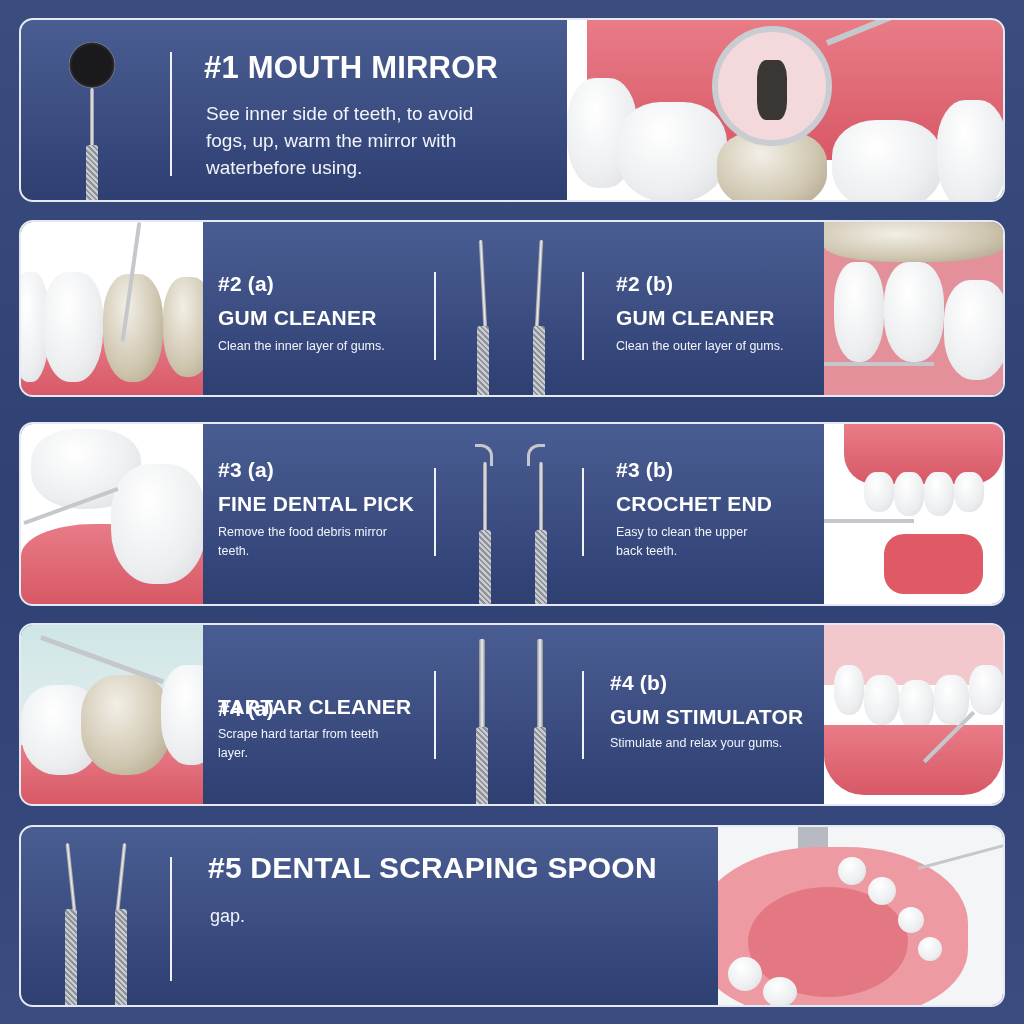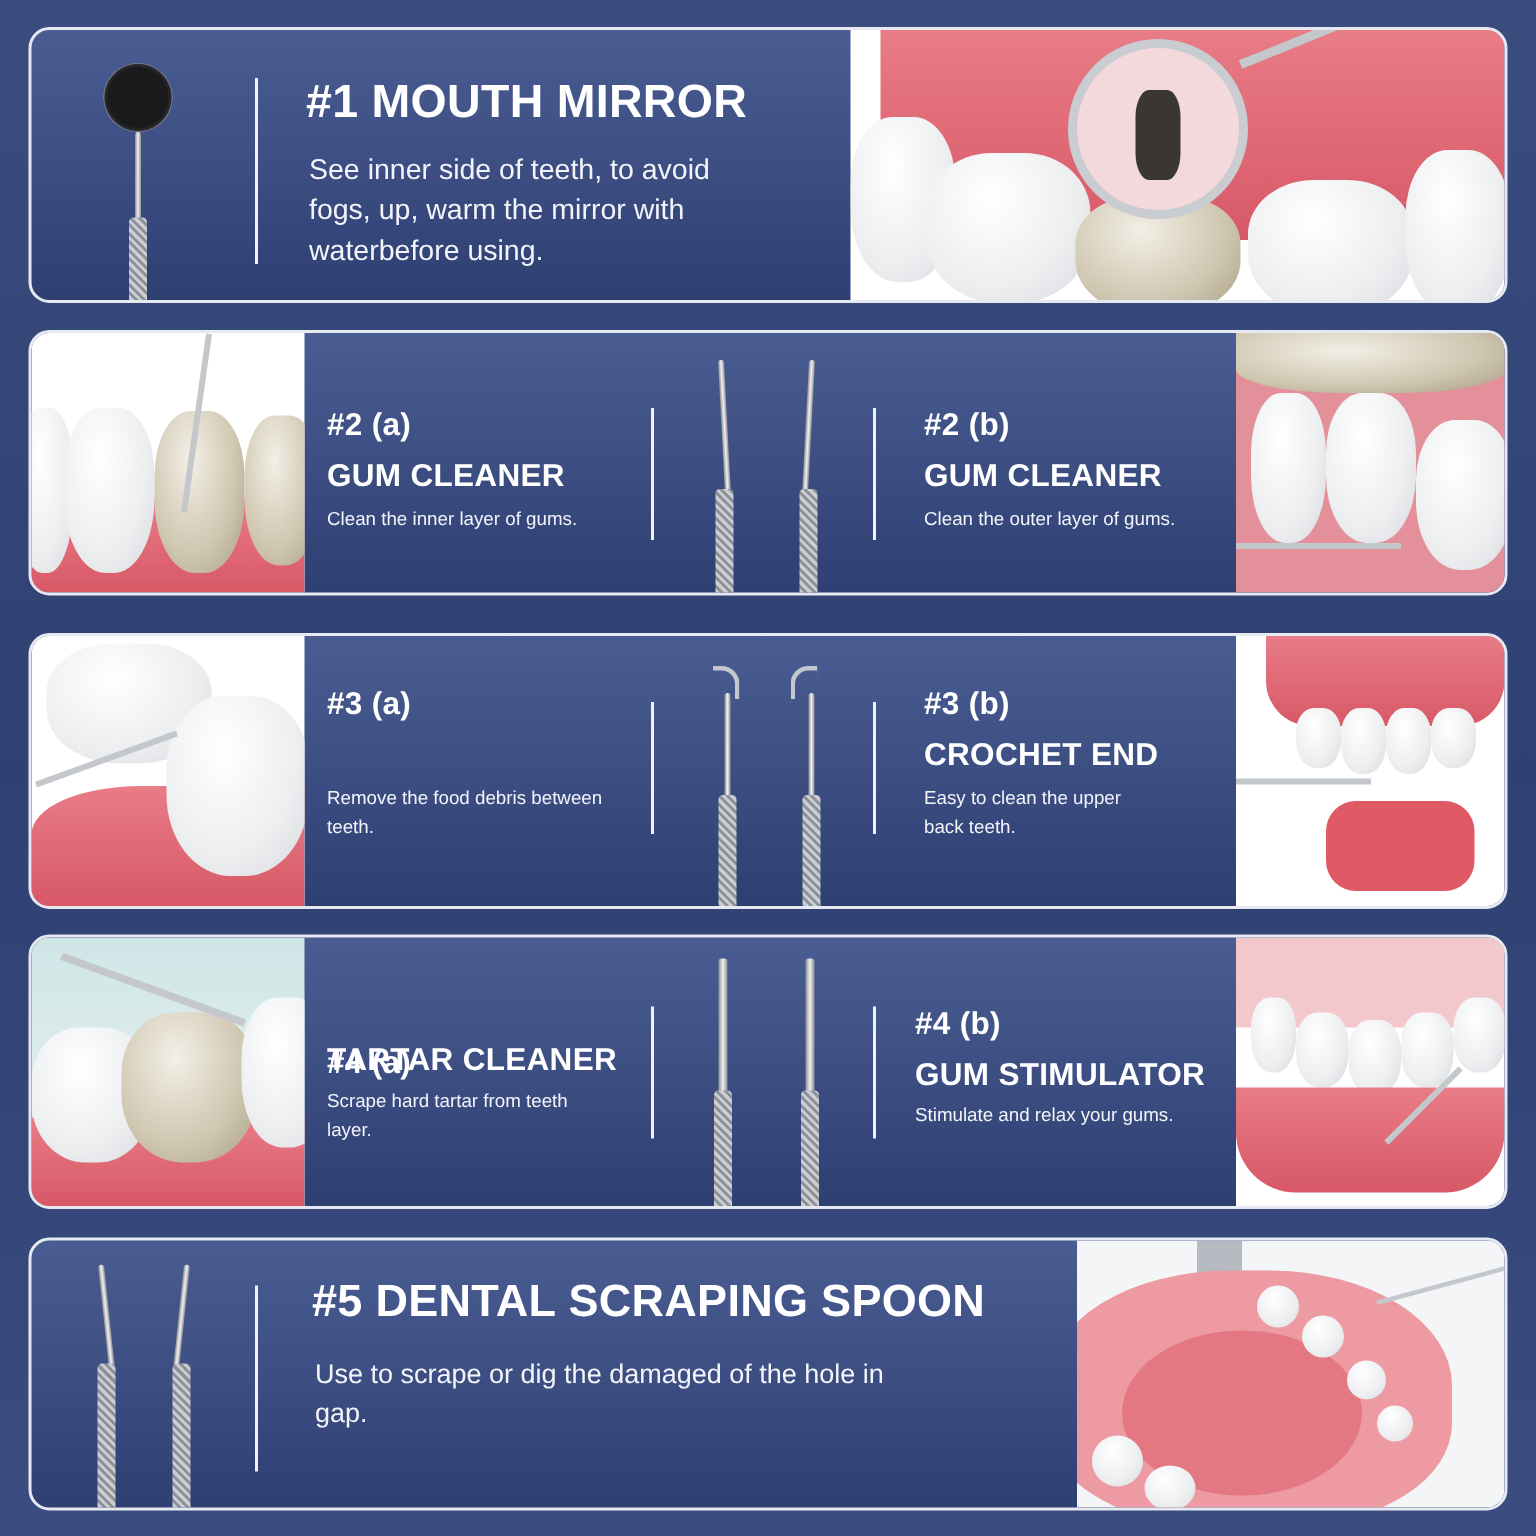--- a/index.html
+++ b/index.html
@@ -97,22 +97,23 @@
 </div>
 
 <div class="card c3">
   <div class="photo" style="left:0;width:182px;background:#ffffff;">
     <div class="gum" style="left:0;right:0;top:100px;bottom:0;border-radius:40% 0 0 0;"></div>
     <div class="tooth" style="left:10px;top:5px;width:110px;height:80px;"></div>
     <div class="tooth" style="left:90px;top:40px;width:95px;height:120px;"></div>
     <div style="position:absolute;left:0;top:80px;width:100px;height:4px;background:#c4c7cc;transform:rotate(-20deg);"></div>
   </div>
   <div class="number title" style="position:absolute;left:197px;top:34px;font-size:21px;">#3 (a)</div>
+  <div class="title" style="position:absolute;left:197px;top:68px;font-size:21px;">FINE DENTAL PICK</div>
   <div class="desc" style="position:absolute;left:197px;top:99px;font-size:12.5px;line-height:19px;">
-    <div>Remove the food debris between</div>
+    <div>Remove the food debris mirror</div>
     <div>teeth.</div>
   </div>
   <div class="vline" style="left:413px;top:44px;height:88px;"></div>
   <div class="tool" style="left:440px;top:20px;width:110px;height:164px;">
     <div style="position:absolute;left:14px;top:0;width:18px;height:22px;border:3px solid #c4c7cc;border-left:none;border-bottom:none;border-radius:0 12px 0 0;"></div>
     <div class="shaft" style="left:22px;top:18px;height:70px;"></div>
     <div class="handle" style="left:18px;top:86px;height:78px;"></div>
     <div style="position:absolute;left:66px;top:0;width:18px;height:22px;border:3px solid #c4c7cc;border-right:none;border-bottom:none;border-radius:12px 0 0 0;"></div>
     <div class="shaft" style="left:78px;top:18px;height:70px;"></div>
     <div class="handle" style="left:74px;top:86px;height:78px;"></div>
@@ -175,21 +176,20 @@
 <div class="card c5">
   <div class="tool" style="left:36px;top:16px;width:80px;height:167px;">
     <div class="shaft" style="left:12px;top:0;height:70px;transform:rotate(-6deg);"></div>
     <div class="handle" style="left:8px;top:66px;height:101px;"></div>
     <div class="shaft" style="left:62px;top:0;height:70px;transform:rotate(6deg);"></div>
     <div class="handle" style="left:58px;top:66px;height:101px;"></div>
   </div>
   <div class="vline" style="left:149px;top:30px;height:124px;"></div>
   <div class="title" style="position:absolute;left:187px;top:24px;font-size:30px;">#5 DENTAL SCRAPING SPOON</div>
   <div class="desc" style="position:absolute;left:189px;top:76px;font-size:18px;line-height:26px;">
-    <div>Use to scrape or dig the damaged of the hole in</div>
     <div>gap.</div>
   </div>
   <div class="photo" style="left:697px;right:0;background:#f4f5f7;">
     <div style="position:absolute;left:80px;top:0;width:30px;height:80px;background:#b7bbc1;border-radius:0 0 10px 10px;"></div>
     <div style="position:absolute;left:8px;top:60px;width:90px;height:40px;background:#c9ccd1;"></div>
     <div class="gum" style="left:-20px;top:20px;width:270px;height:170px;border-radius:45% 45% 40% 40%;background:#ee9aa3;"></div>
     <div class="gum" style="left:30px;top:60px;width:160px;height:110px;border-radius:50%;background:#e37883;"></div>
     <div class="tooth" style="left:120px;top:30px;width:28px;height:28px;border-radius:50%;"></div>
     <div class="tooth" style="left:150px;top:50px;width:28px;height:28px;border-radius:50%;"></div>
     <div class="tooth" style="left:180px;top:80px;width:26px;height:26px;border-radius:50%;"></div>

